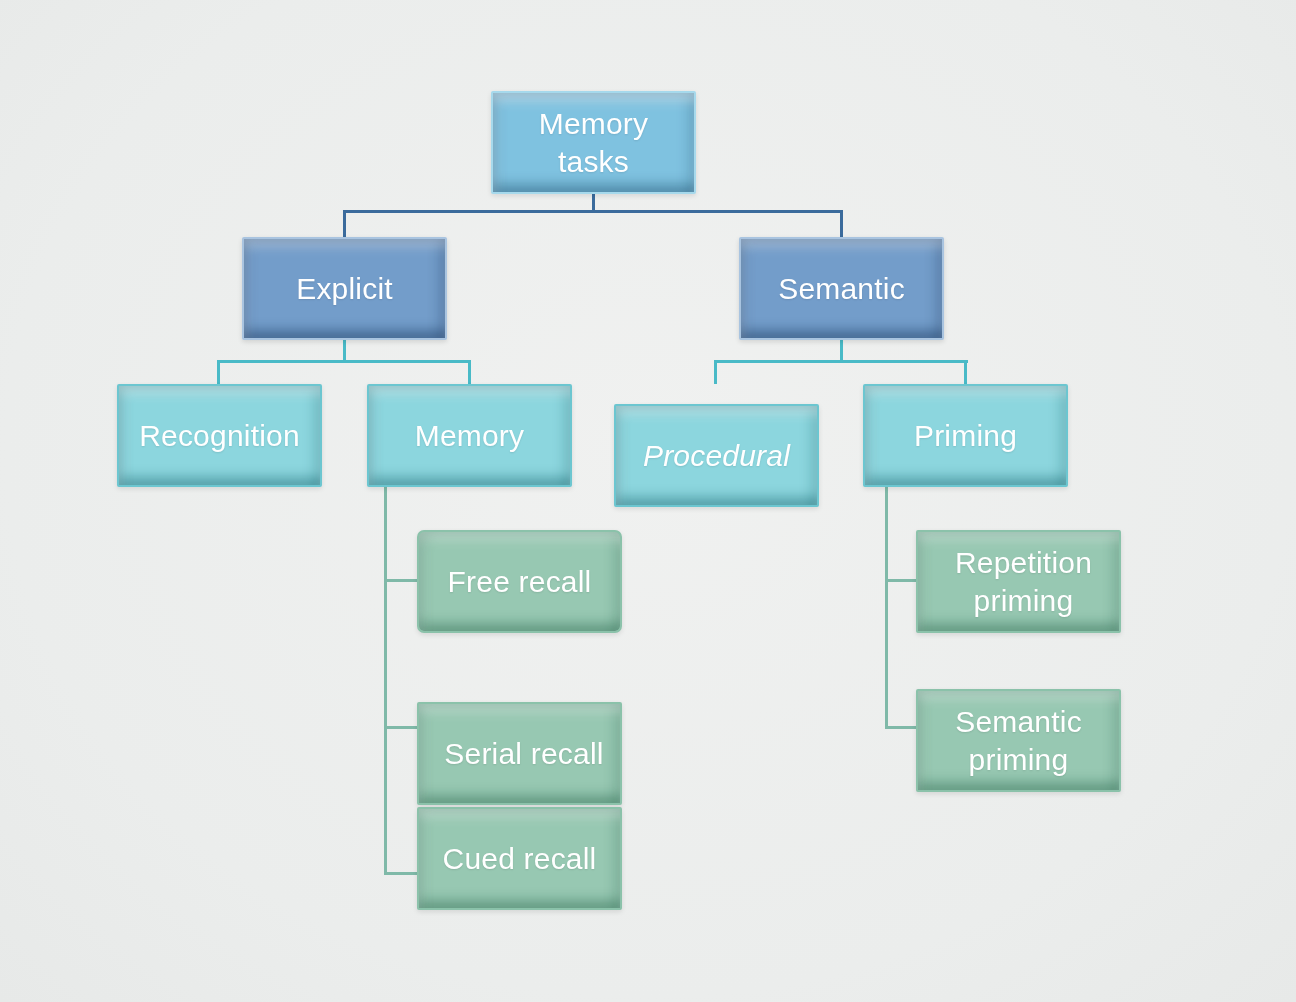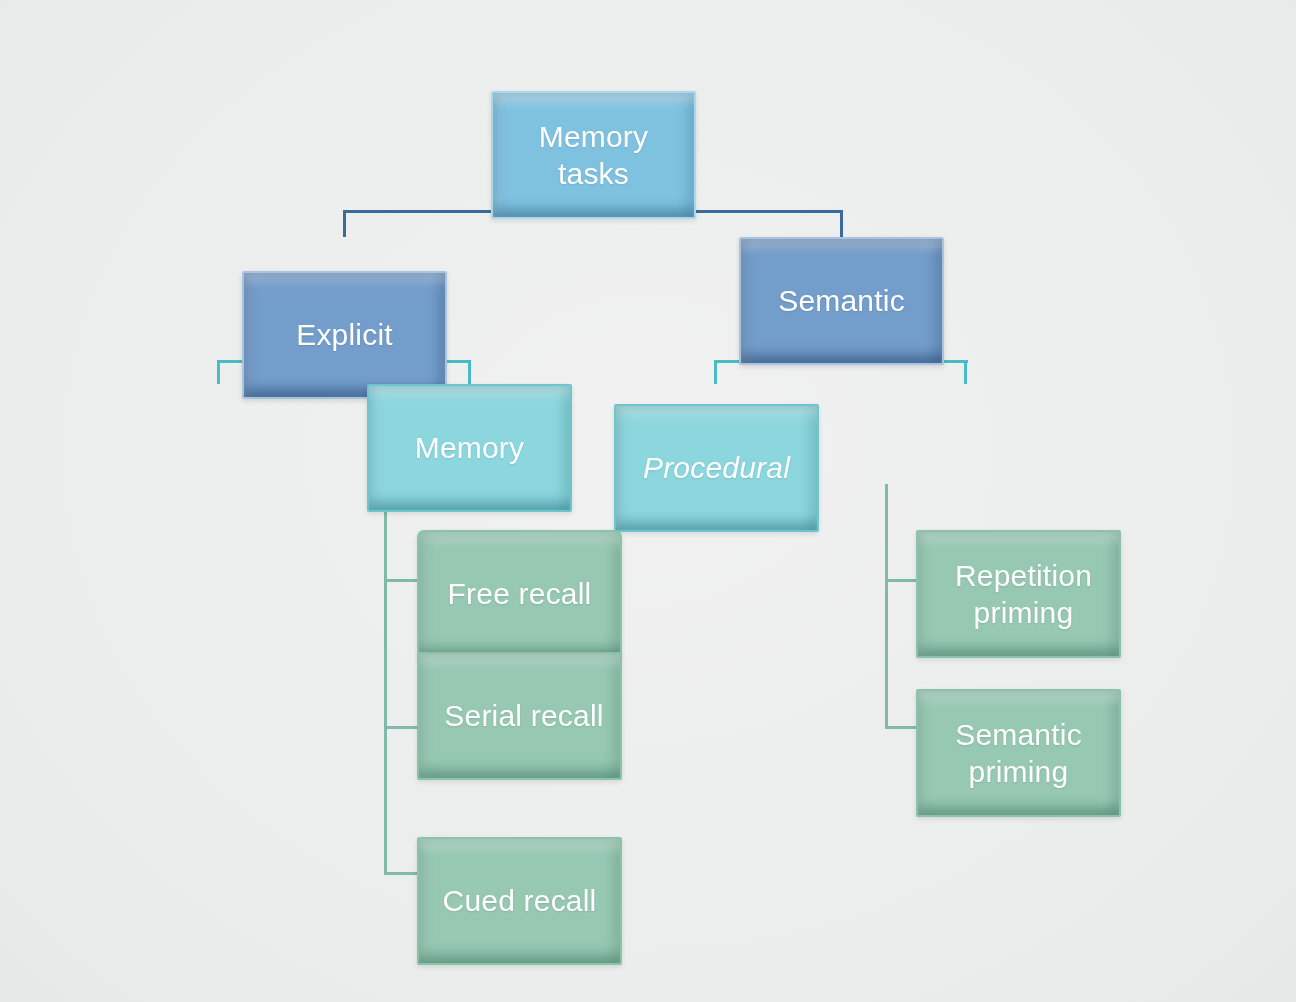--- a/index.html
+++ b/index.html
@@ -11,21 +11,21 @@
   }
   .canvas {
     position: relative;
     width: 1296px; height: 1002px;
     background: radial-gradient(ellipse at 50% 45%, #f0f1f0 0%, #ebedec 70%, #e7e9e8 100%);
   }
 
   
   .node {
     position: absolute;
-    width: 205px; height: 128px;
+    width: 205px; height: 103px;
     box-sizing: border-box;
     display: flex; align-items: center; justify-content: center;
     padding: 0 10px;
     text-align: center;
     color: #ffffff;
     font-size: 30px;
     line-height: 1.25;
     letter-spacing: 0.2px;
     text-shadow: 0 1px 2px rgba(0,0,0,0.10);
     border-radius: 2px;
@@ -70,29 +70,29 @@
       0 2px 5px rgba(0,0,0,0.10),
       inset 12px 12px 12px -9px rgba(20,85,60,0.28),
       inset 0 12px 12px -5px rgba(255,255,255,0.50),
       inset 10px 0 12px -6px rgba(255,255,255,0.20),
       inset -12px 0 12px -6px rgba(20,85,60,0.20),
       inset 0 -14px 12px -6px rgba(15,80,55,0.35);
   }
 
   
   #n-memory      { left: 491px; top:  91px; }
-  #n-explicit    { left: 242px; top: 237px; margin-top: 34px; }
+  #n-explicit    { left: 242px; top: 237px; }
   #n-implicit    { left: 739px; top: 237px; }
   #n-recognition { left: 117px; top: 384px; }
   #n-recall      { left: 367px; top: 384px; }
   #n-procedural  { left: 614px; top: 404px; font-style: italic; }
   #n-priming     { left: 863px; top: 384px; }
   #n-free        { left: 417px; top: 530px; border-radius: 7px; }
-  #n-serial      { left: 417px; top: 652px; padding-left: 19px; }
-  #n-cued        { left: 417px; top: 837px; }
+  #n-serial      { left: 417px; top: 702px; padding-left: 19px; }
+  #n-cued        { left: 417px; top: 807px; }
   #n-repetition  { left: 916px; top: 530px; padding-left: 20px; }
   #n-semantic    { left: 916px; top: 677px; margin-top: 12px; }
 
   
   .ln { position: absolute; }
   .lv1 { background: #3b6b9c; }
   .lv2 { background: #49bac7; }
   .lv3 { background: #7fb9a8; }
 
   
@@ -158,29 +158,35 @@
   </div>
 
   <div class="node c-blue" id="n-explicit">
     <span>Explicit</span>
   </div>
 
   <div class="node c-blue" id="n-implicit">
     <span>Semantic</span>
   </div>
 
+  <div class="node c-cyan" id="n-recognition">
+    <span>Recognition</span>
+  </div>
 
   <div class="node c-cyan" id="n-recall">
     <span>Memory</span>
   </div>
 
   <div class="node c-cyan" id="n-procedural">
     <span>Procedural</span>
   </div>
 
+  <div class="node c-cyan" id="n-priming">
+    <span>Priming</span>
+  </div>
 
   <div class="node c-green" id="n-free">
     <span>Free recall</span>
   </div>
 
   <div class="node c-green" id="n-serial">
     <span>Serial recall</span>
   </div>
 
   <div class="node c-green" id="n-cued">

